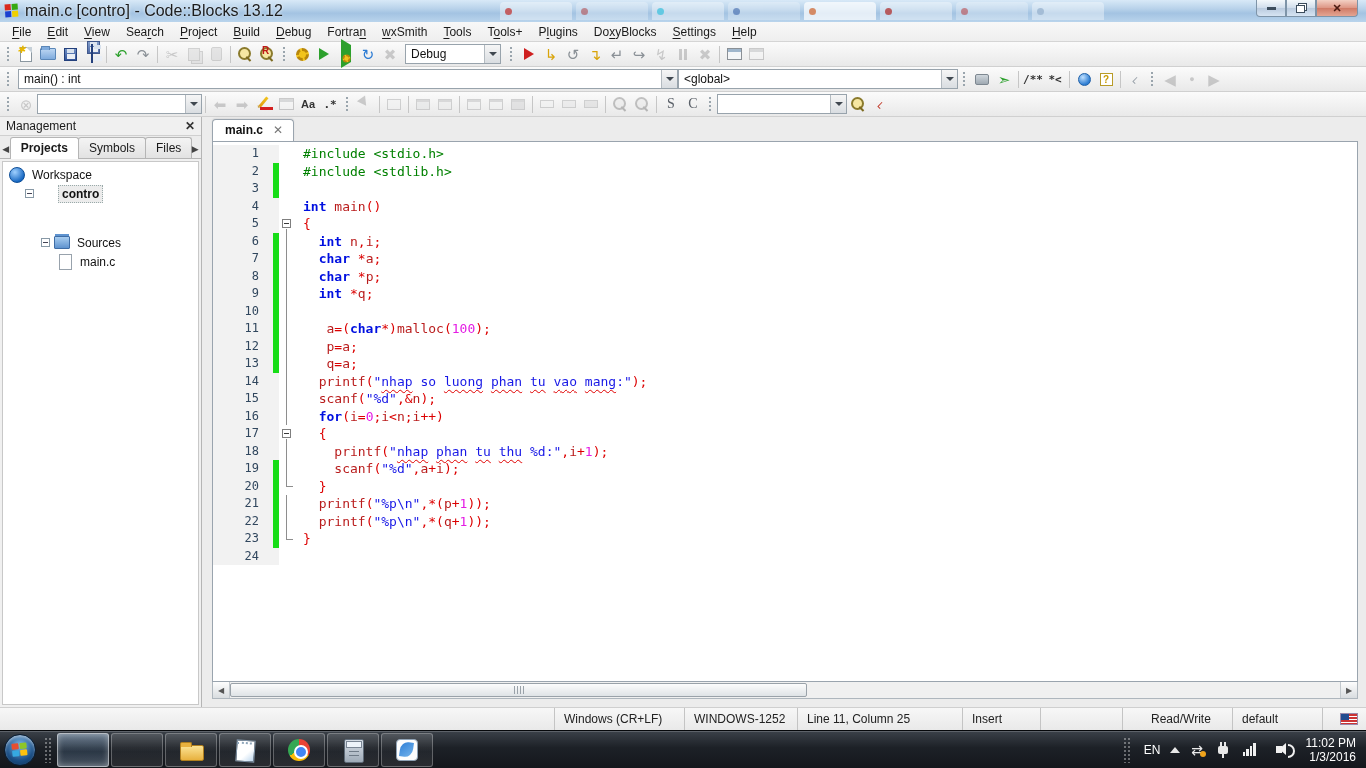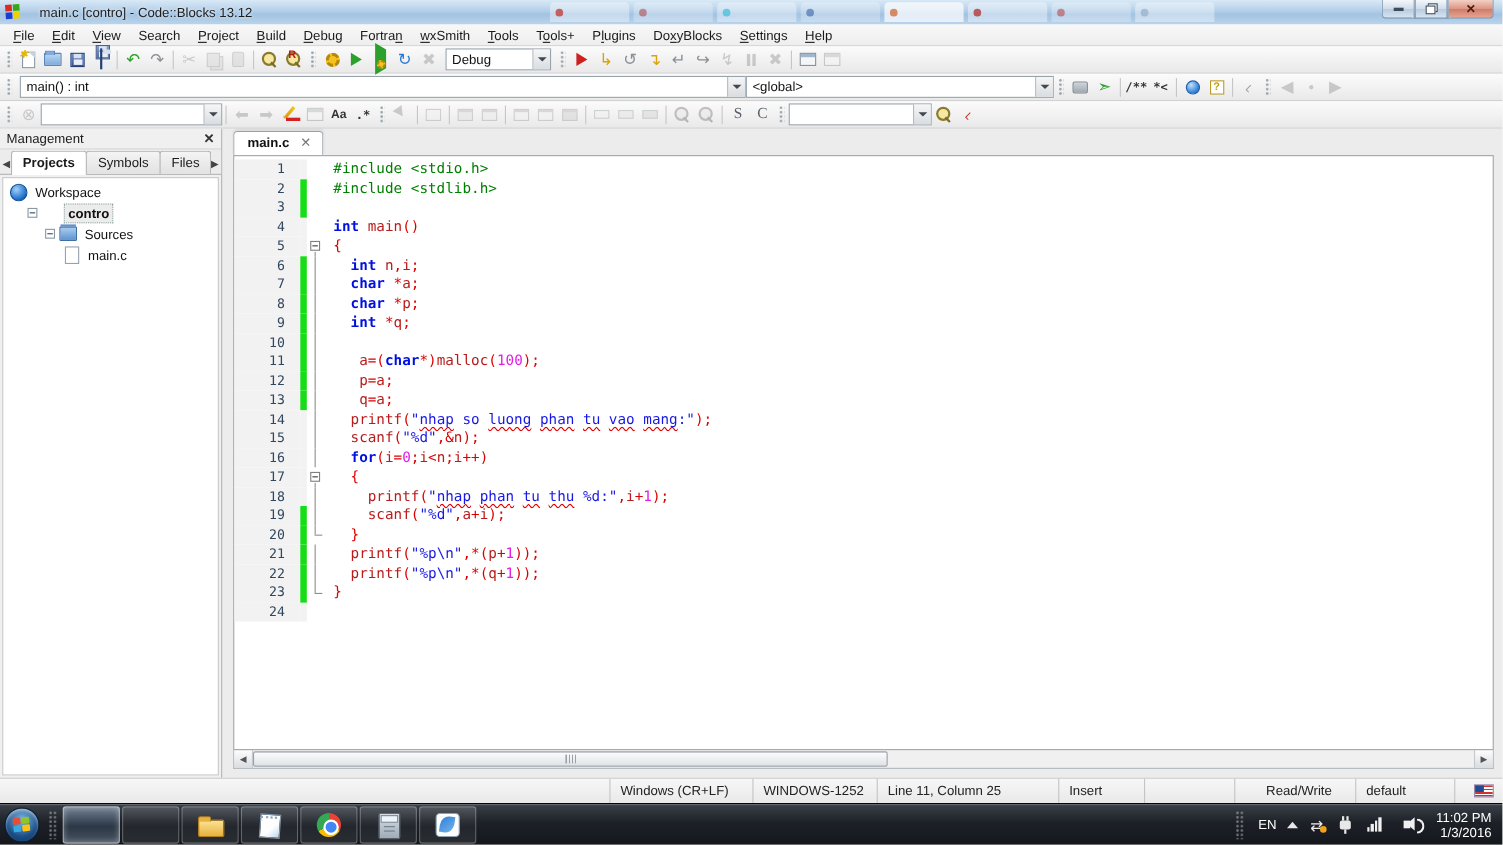--- a/index.html
+++ b/index.html
@@ -7,21 +7,21 @@
   #screen { width:1366px; height:768px; display:flex; flex-direction:column; background:#ececec; }
 
   
   #titlebar { height:22px; position:relative; background:linear-gradient(180deg,#d8e9f7 0%,#b8d2ea 40%,#a3c3e2 60%,#b9d4ec 100%); display:flex; align-items:center; padding-left:5px; overflow:hidden; }
   .bg-tabs { position:absolute; top:2px; left:500px; height:18px; display:flex; gap:4px; }
   .bg-tab { width:72px; height:18px; border-radius:4px 4px 0 0; background:rgba(255,255,255,.38); display:flex; align-items:center; padding-left:5px; }
   .bg-tab .fav { width:7px; height:7px; border-radius:50%; opacity:.8; }
   .cb-mini { width:14px; height:14px; display:grid; grid-template-columns:6px 6px; grid-template-rows:6px 6px; gap:1px; transform:rotate(-4deg); }
   .cb-mini i:nth-child(1){background:#d92b1f;} .cb-mini i:nth-child(2){background:#36a912;}
   .cb-mini i:nth-child(3){background:#1a3fd0;} .cb-mini i:nth-child(4){background:#f0d000;}
-  #title-text { margin-left:17px; font-size:12px; color:#1c1c1c; text-shadow:0 0 3px rgba(255,255,255,.9); position:relative; z-index:2; }
+  #title-text { margin-left:6px; font-size:16px; color:#1c1c1c; text-shadow:0 0 3px rgba(255,255,255,.9); position:relative; z-index:2; }
   #winbtns { position:absolute; right:8px; top:0; display:flex; z-index:3; }
   .winbtn { width:30px; height:17px; border:1px solid #7e94a8; border-top:none; background:linear-gradient(#f4f8fb,#cfdceb 50%,#b9cade 51%,#d6e4f2); display:flex; align-items:center; justify-content:center; color:#333; font-size:10px; }
   .winbtn.min { border-radius:0 0 0 4px; }
   .winbtn.close { width:42px; border-radius:0 0 4px 0; background:linear-gradient(#f3d0c4,#dd9584 50%,#cf7a66 51%,#e4a593); color:#4c1a12; font-weight:bold; font-size:11px; }
   .minbar { width:9px; height:3px; background:#3c4c5c; }
   .restore-gl { width:9px; height:8px; border:1px solid #3c4c5c; background:#fff; box-shadow:2px -2px 0 -1px #fff,2px -2px 0 0 #3c4c5c; margin-left:-2px; margin-top:2px; }
 
   
   #menubar { height:20px; background:linear-gradient(#f8f8f8,#eeeeee); border-bottom:1px solid #d5d5d5; display:flex; align-items:center; padding-left:4px; }
   .menu-item { font-size:12px; color:#1a1a1a; padding:2px 8px; }
@@ -526,21 +526,21 @@
           <div class="titem bold" style="padding-left: 22px;">
             <span class="expander"></span>
             <span class="tic project">
               <i></i>
               <i></i>
               <i></i>
               <i></i>
             </span>
             <span class="lbl">contro</span>
           </div>
-          <div class="titem" style="padding-left: 38px;">
+          <div class="titem" style="padding-left: 38px; margin-top: 30px;">
             <span class="expander"></span>
             <span class="tic folder"></span>
             <span class="lbl">Sources</span>
           </div>
           <div class="titem" style="padding-left: 54px;">
             <span class="tic file"></span>
             <span class="lbl">main.c</span>
           </div>
         </div>
     </div>

